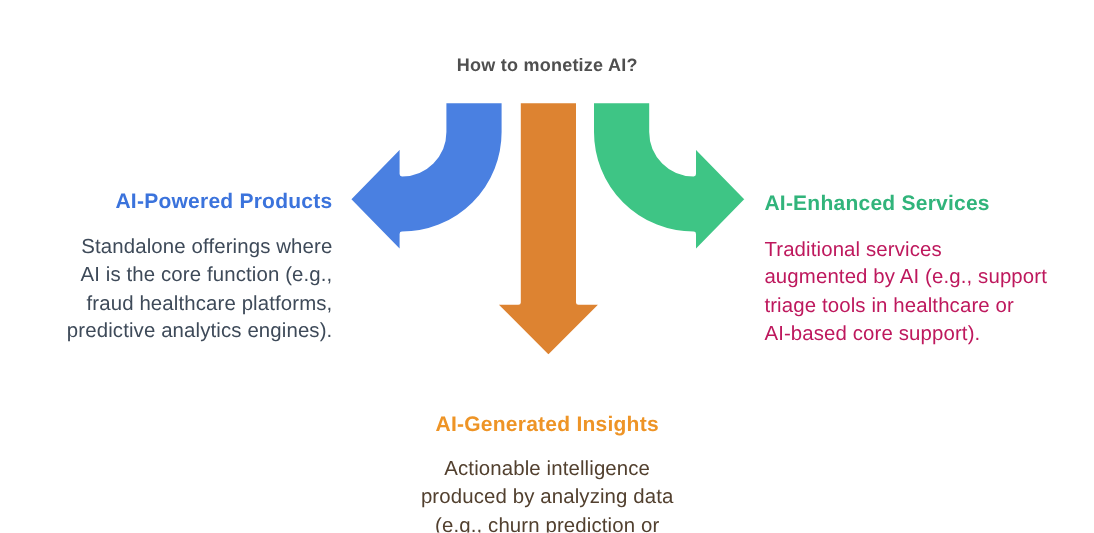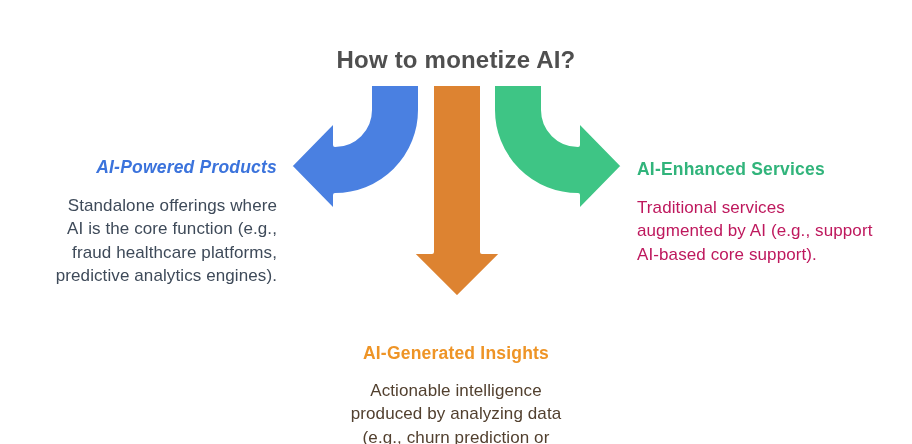--- a/index.html
+++ b/index.html
@@ -16,21 +16,21 @@
     position: absolute;
     left: 0; top: 0;
     width: 912px; height: 444px;
   }
   .diagram-title {
     position: absolute;
     top: 46px;
     left: 0;
     width: 912px;
     text-align: center;
-    font-size: 24px;
+    font-size: 15px;
     font-weight: 700;
     color: #4f4f4f;
     letter-spacing: 0.2px;
   }
   .block { position: absolute; }
   .block h3 {
     font-size: 17.5px;
     font-weight: 700;
     line-height: 22px;
     letter-spacing: 0.2px;
@@ -40,21 +40,21 @@
     font-size: 17px;
     line-height: 23.3px;
     letter-spacing: 0.1px;
   }
   .block-left {
     top: 156px;
     left: 0;
     right: 635px;
     text-align: right;
   }
-  .block-left h3 { color: #3b73dc; font-style: italic; }
+  .block-left h3 { color: #3b73dc; }
   .block-left .body { color: #3e4a59; }
   .block-right {
     top: 158px;
     left: 637px;
     width: 270px;
     text-align: left;
   }
   .block-right h3 { color: #31b47b; }
   .block-right .body { color: #be185d; }
   .block-down {
@@ -88,20 +88,21 @@
       <div>fraud healthcare platforms,</div>
       <div>predictive analytics engines).</div>
     </div>
   </div>
 
   <div class="block block-right">
     <h3>AI-Enhanced Services</h3>
     <div class="body">
       <div>Traditional services</div>
       <div>augmented by AI (e.g., support</div>
+      <div>triage tools in healthcare or</div>
       <div>AI-based core support).</div>
     </div>
   </div>
 
   <div class="block block-down">
     <h3>AI-Generated Insights</h3>
     <div class="body">
       <div>Actionable intelligence</div>
       <div>produced by analyzing data</div>
       <div>(e.g., churn prediction or</div>

